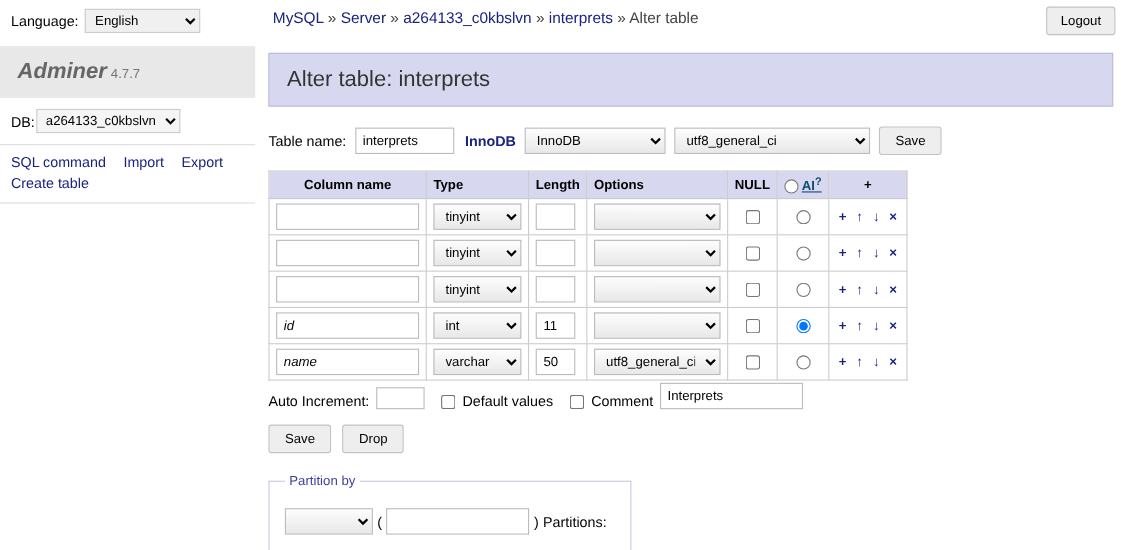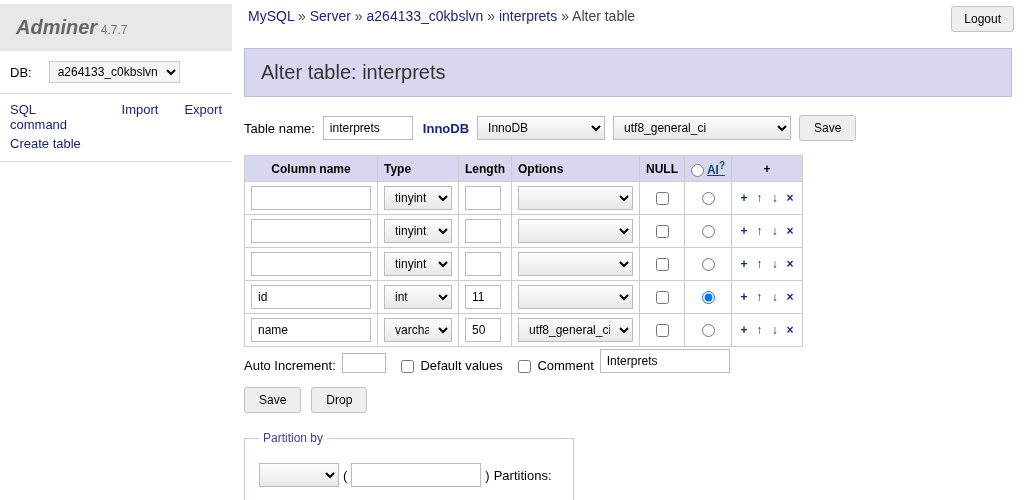--- a/index.html
+++ b/index.html
@@ -5,62 +5,68 @@
 * { box-sizing: border-box; margin: 0; padding: 0; }
 body { font-family: Arial, sans-serif; font-size: 13px; color: #000; background: #fff; }
 .layout { display: flex; }
 .sidebar { width: 232px; padding: 0; }
 .lang-row { padding: 8px 10px; display: flex; align-items: center; gap: 6px; }
 .lang-row label { font-size: 13px; }
 .lang-select { border: 1px solid #ccc; background: #f0f0f0; padding: 2px 4px; font-size: 12px; width: 105px; }
 .brand-box { background: #e8e8e8; padding: 12px 16px; margin-top: 4px; }
 .brand { font-size: 20px; color: #666; font-style: italic; font-weight: bold; }
 .brand-ver { font-size: 12px; color: #777; font-style: normal; font-weight: normal; }
-.db-row { padding: 10px; display: flex; align-items: center; gap: 17px; }
+.db-row { padding: 10px; display: flex; align-items: center; gap: 1px; }
 .db-sel { border: 1px solid #ccc; background: #f5f5f5; padding: 2px 4px; font-size: 12px; }
 .link-block { padding: 4px 10px 10px 10px; border-top: 1px solid #ddd; border-bottom: 1px solid #ddd; }
-.link-row1 { display: flex; gap: 26px; padding: 4px 0; justify-content: flex-end; }
+.link-row1 { display: flex; gap: 16px; padding: 4px 0; }
 .link-row1 a, .link-block a { color: #1a237e; text-decoration: none; font-size: 13px; }
 .tables-block { padding: 10px; border-bottom: 1px solid #eee; }
 .tables-block div { padding: 1px 0; }
 .tables-block a { color: #1a237e; text-decoration: none; }
 .main { flex: 1; padding: 0 12px 20px 12px; position: relative; }
 .logout-btn { position: absolute; top: 6px; right: 10px; border: 1px solid #c3c3c3; background: #eee; padding: 5px 12px; border-radius: 3px; font-size: 12px; cursor: pointer; }
 .breadcrumb { padding: 8px 4px; color: #444; font-size: 14px; }
 .breadcrumb a { color: #1a237e; text-decoration: none; }
 .heading-bar { background: #d7d7f0; border: 1px solid #bcbce0; padding: 12px 16px; margin-top: 16px; }
 .heading-bar h2 { font-size: 20px; font-weight: normal; color: #333; }
 .tbl-name-row { margin-top: 18px; display: flex; align-items: center; gap: 8px; }
 .text-input { border: 1px solid #bbb; padding: 4px 6px; font-size: 12px; }
 .engine-link { color: #1a237e; font-weight: bold; text-decoration: none; margin-left: 2px; }
 .select-wide { border: 1px solid #bbb; background: linear-gradient(#fdfdfd,#e8e8e8); padding: 3px 6px; font-size: 12px; }
 .btn { border: 1px solid #c3c3c3; background: #eee; padding: 5px 14px; border-radius: 3px; font-size: 12px; cursor: pointer; }
 .cols-table { margin-top: 14px; border-collapse: collapse; }
 .cols-table th, .cols-table td { border: 1px solid #ccc; padding: 4px 6px; font-size: 12px; text-align: left; }
 .cols-table thead th { background: #d7d7f0; font-weight: bold; text-align: center; }
 .cols-table thead th:first-child { text-align: center; }
-.col-name-in { width: 120px; }
-.type-sel { width: 68px; }
+.col-name-in { width: 130px; font-style: italic; }
+.type-sel { width: 80px; }
 .len-in { width: 36px; }
 .opt-sel { width: 115px; }
 .ai-th a { color: #0c4a6e; text-decoration: underline; }
 .row-actions span { color: #1a237e; font-weight: bold; display: inline-block; width: 12px; text-align: center; cursor: pointer; }
 .ai-row { margin-top: 2px; display: flex; align-items: flex-end; gap: 6px; }
 .num-in { width: 44px; padding: 2px; }
 .btns-row { margin-top: 14px; display: flex; gap: 10px; }
 .partition-fs { margin-top: 18px; border: 1px solid #c8c8e8; padding: 18px 14px 14px 14px; width: 330px; }
 .partition-fs legend { color: #4040a0; padding: 0 4px; font-size: 12px; }
 .part-inner { display: flex; align-items: center; gap: 4px; }
 input[type=checkbox], input[type=radio] { vertical-align: middle; }
 </style>
 </head>
 <body>
 
 <div class="layout">
   <aside class="sidebar">
+    <div class="lang-row">
+      <label>Language:</label>
+      <select class="lang-select">
+        <option>English</option>
+      </select>
+    </div>
     <div class="brand-box">
       <span class="brand">Adminer</span>
       <span class="brand-ver">4.7.7</span>
     </div>
     <div class="db-row">
       <span>DB:</span>
       <select class="db-sel">
         <option>a264133_c0kbslvn</option>
       </select>
     </div>

